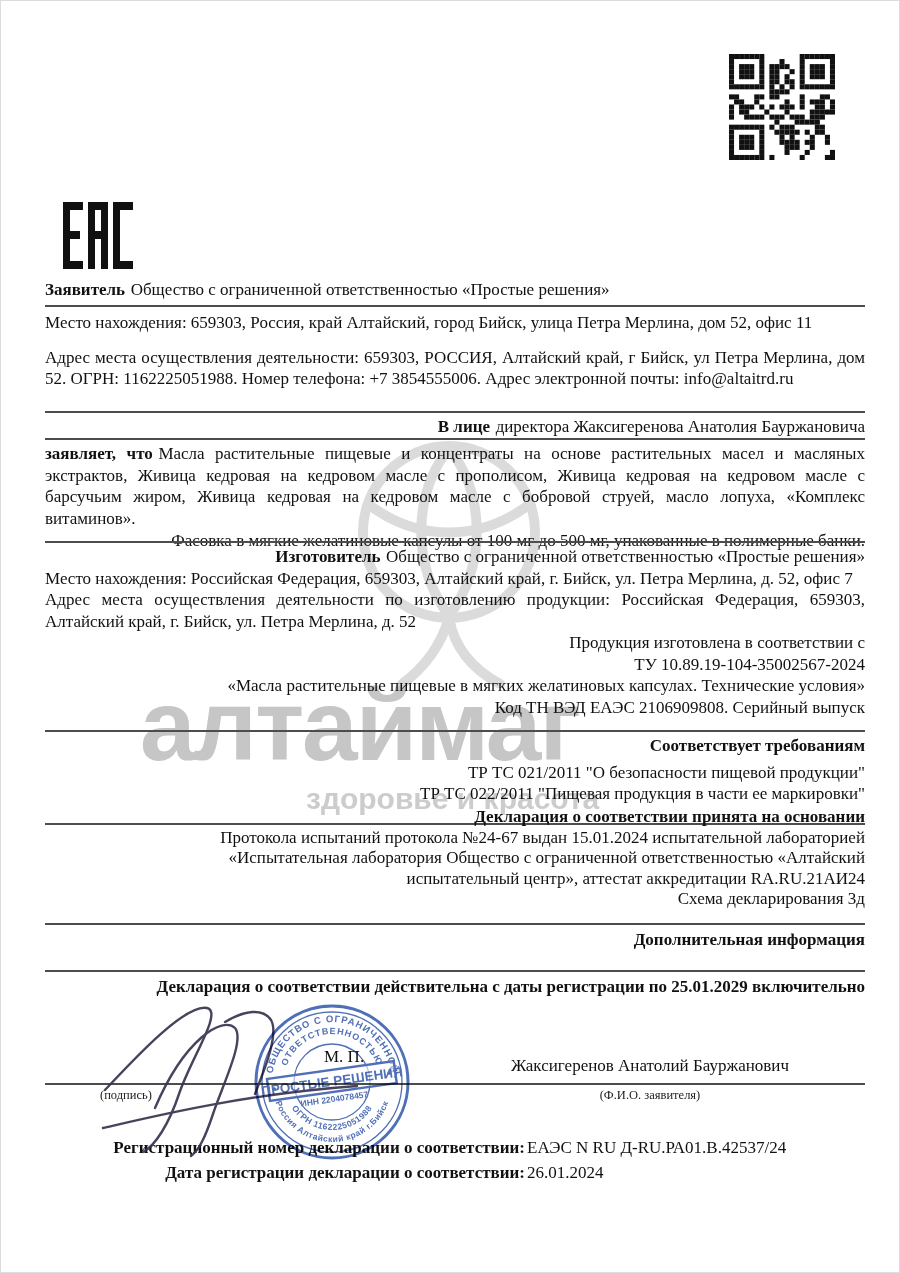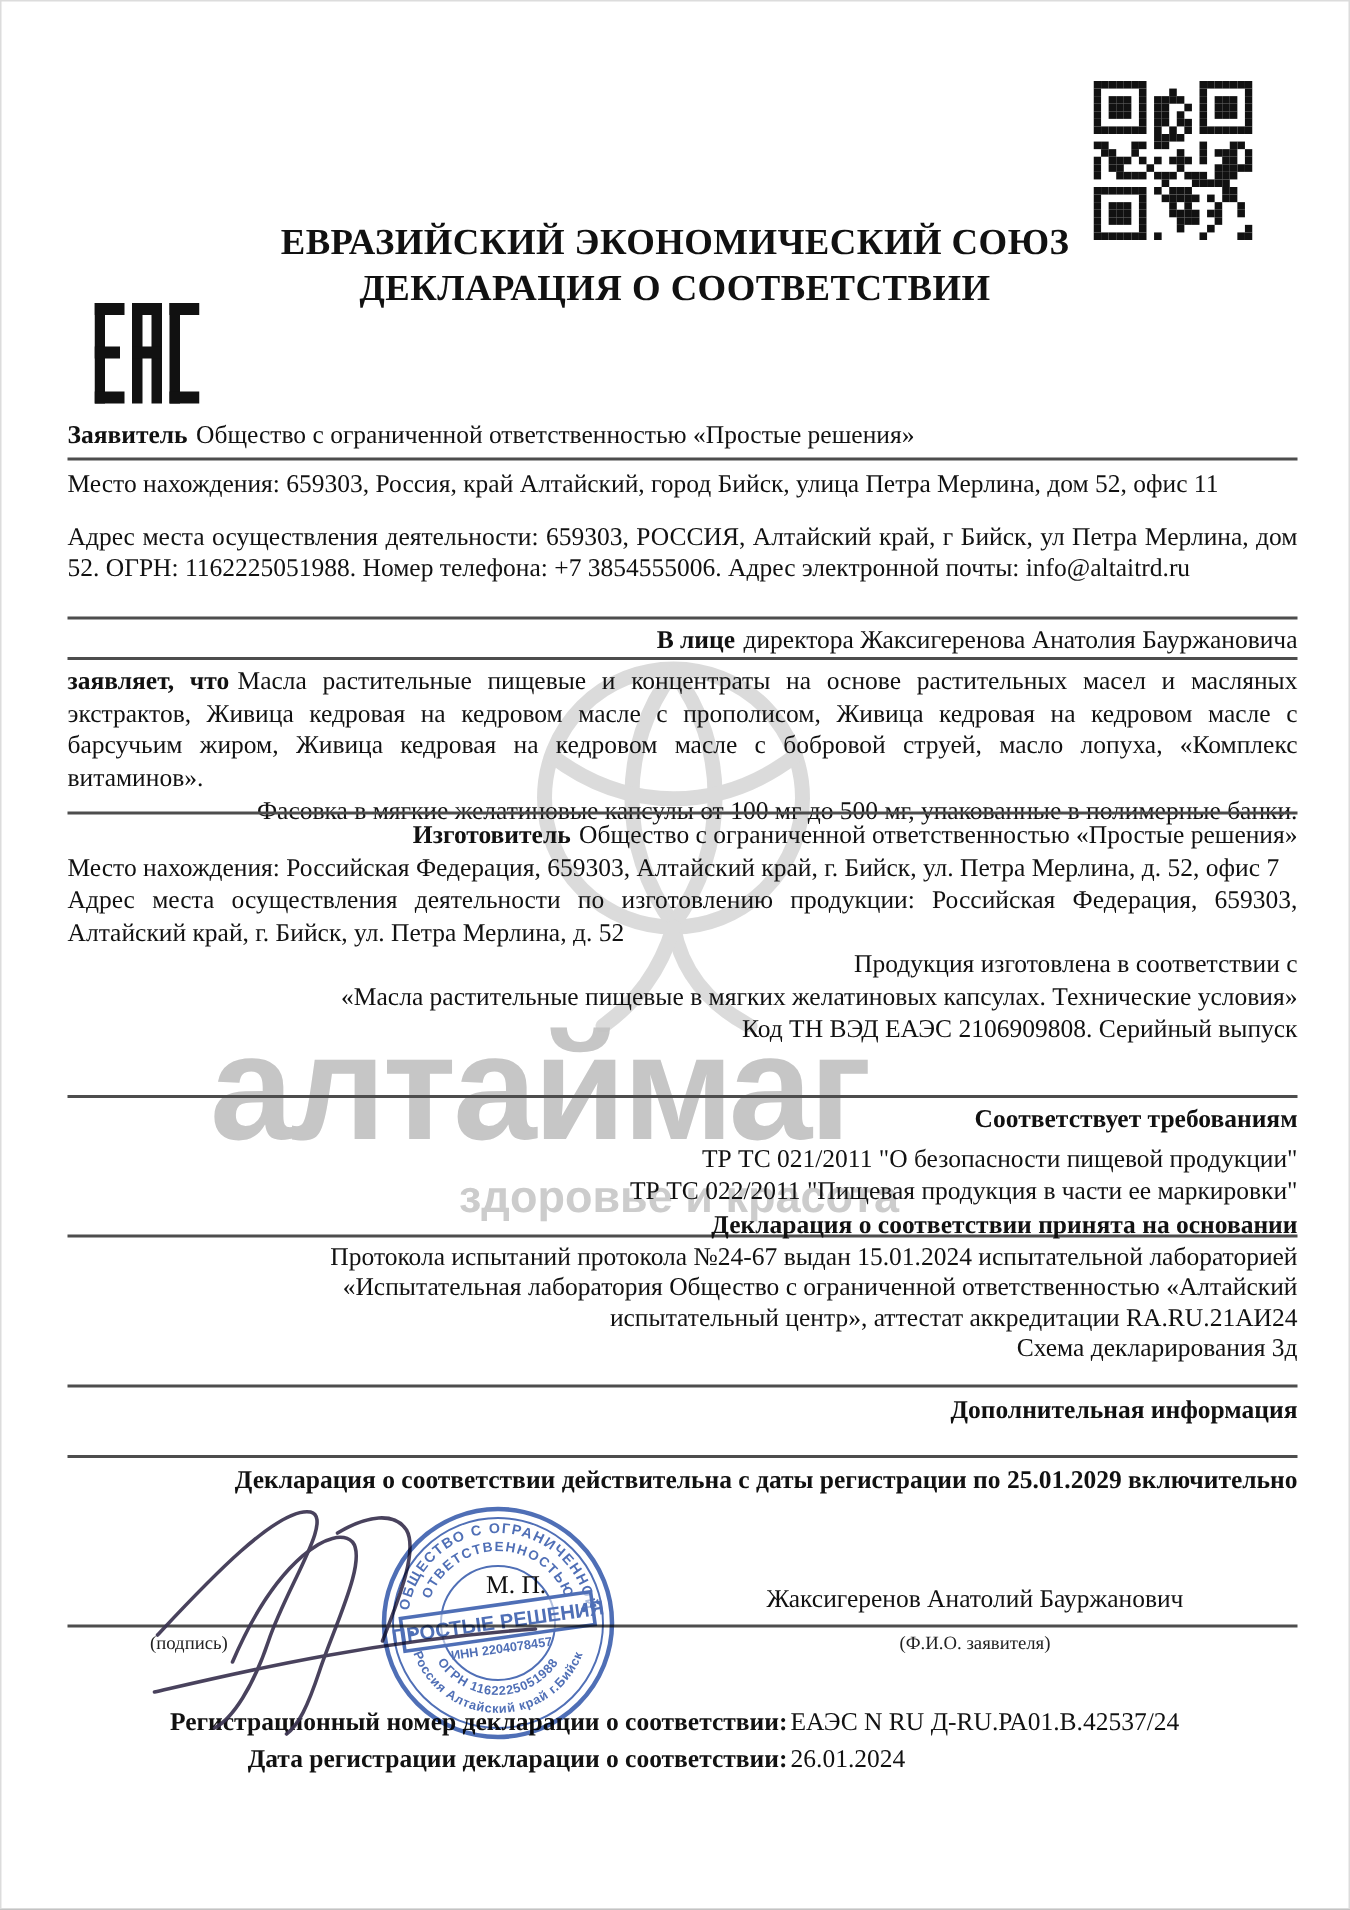--- a/index.html
+++ b/index.html
@@ -267,24 +267,20 @@
       <rect x="0" y="59" width="20" height="8"></rect>
     <rect x="25" y="0" width="7" height="67"></rect>
       <rect x="38" y="0" width="7" height="67"></rect>
     <rect x="25" y="0" width="20" height="8"></rect>
       <rect x="25" y="29" width="20" height="8"></rect>
     <rect x="50" y="0" width="7" height="67"></rect>
       <rect x="50" y="0" width="20" height="8"></rect>
     <rect x="50" y="59" width="20" height="8"></rect>
   </svg>
 
-  <div class="abs title">
-    <div>ЕВРАЗИЙСКИЙ ЭКОНОМИЧЕСКИЙ СОЮЗ</div>
-    <div>ДЕКЛАРАЦИЯ О СООТВЕТСТВИИ</div>
-  </div>
 
   <div class="abs content para" style="left:45px;top:279px;width:820px">
     <span class="lbl">Заявитель</span><span>Общество с ограниченной ответственностью «Простые решения»</span>
   </div>
   <div class="rule" style="top:305px"></div>
 
   <div class="abs content" style="left:45px;top:312px;width:820px">
     <div class="para">Место нахождения: 659303, Россия, край Алтайский, город Бийск, улица Петра Мерлина, дом 52, офис 11</div>
     <div class="para" style="margin-top:13px">Адрес места осуществления деятельности: 659303, РОССИЯ, Алтайский край, г Бийск, ул Петра Мерлина, дом 52. ОГРН: 1162225051988. Номер телефона: +7 3854555006. Адрес электронной почты: info@altaitrd.ru</div>
   </div>
@@ -303,20 +299,21 @@
   </div>
   <div class="rule" style="top:541px"></div>
 
   <div class="abs content" style="left:45px;top:546px;width:820px">
     <div class="para left">
       <span class="lbl">Изготовитель</span><span>Общество с ограниченной ответственностью «Простые решения»</span>
     </div>
     <div class="para">Место нахождения: Российская Федерация, 659303, Алтайский край, г. Бийск, ул. Петра Мерлина, д. 52, офис 7</div>
     <div class="para">Адрес места осуществления деятельности по изготовлению продукции: Российская Федерация, 659303, Алтайский край, г. Бийск, ул. Петра Мерлина, д. 52</div>
     <div class="para left">Продукция изготовлена в соответствии с</div>
+    <div class="para left">ТУ 10.89.19-104-35002567-2024</div>
     <div class="para left">«Масла растительные пищевые  в мягких желатиновых капсулах. Технические условия»</div>
     <div class="para left">Код ТН ВЭД ЕАЭС 2106909808. Серийный выпуск</div>
   </div>
   <div class="rule" style="top:730px"></div>
 
   <div class="abs content" style="left:45px;top:735px;width:820px">
     <div class="para left bold">Соответствует требованиям</div>
     <div class="para left" style="margin-top:5px">ТР ТС 021/2011 "О безопасности пищевой продукции"</div>
     <div class="para left">ТР ТС 022/2011 "Пищевая продукция в части ее маркировки"</div>
   </div>

